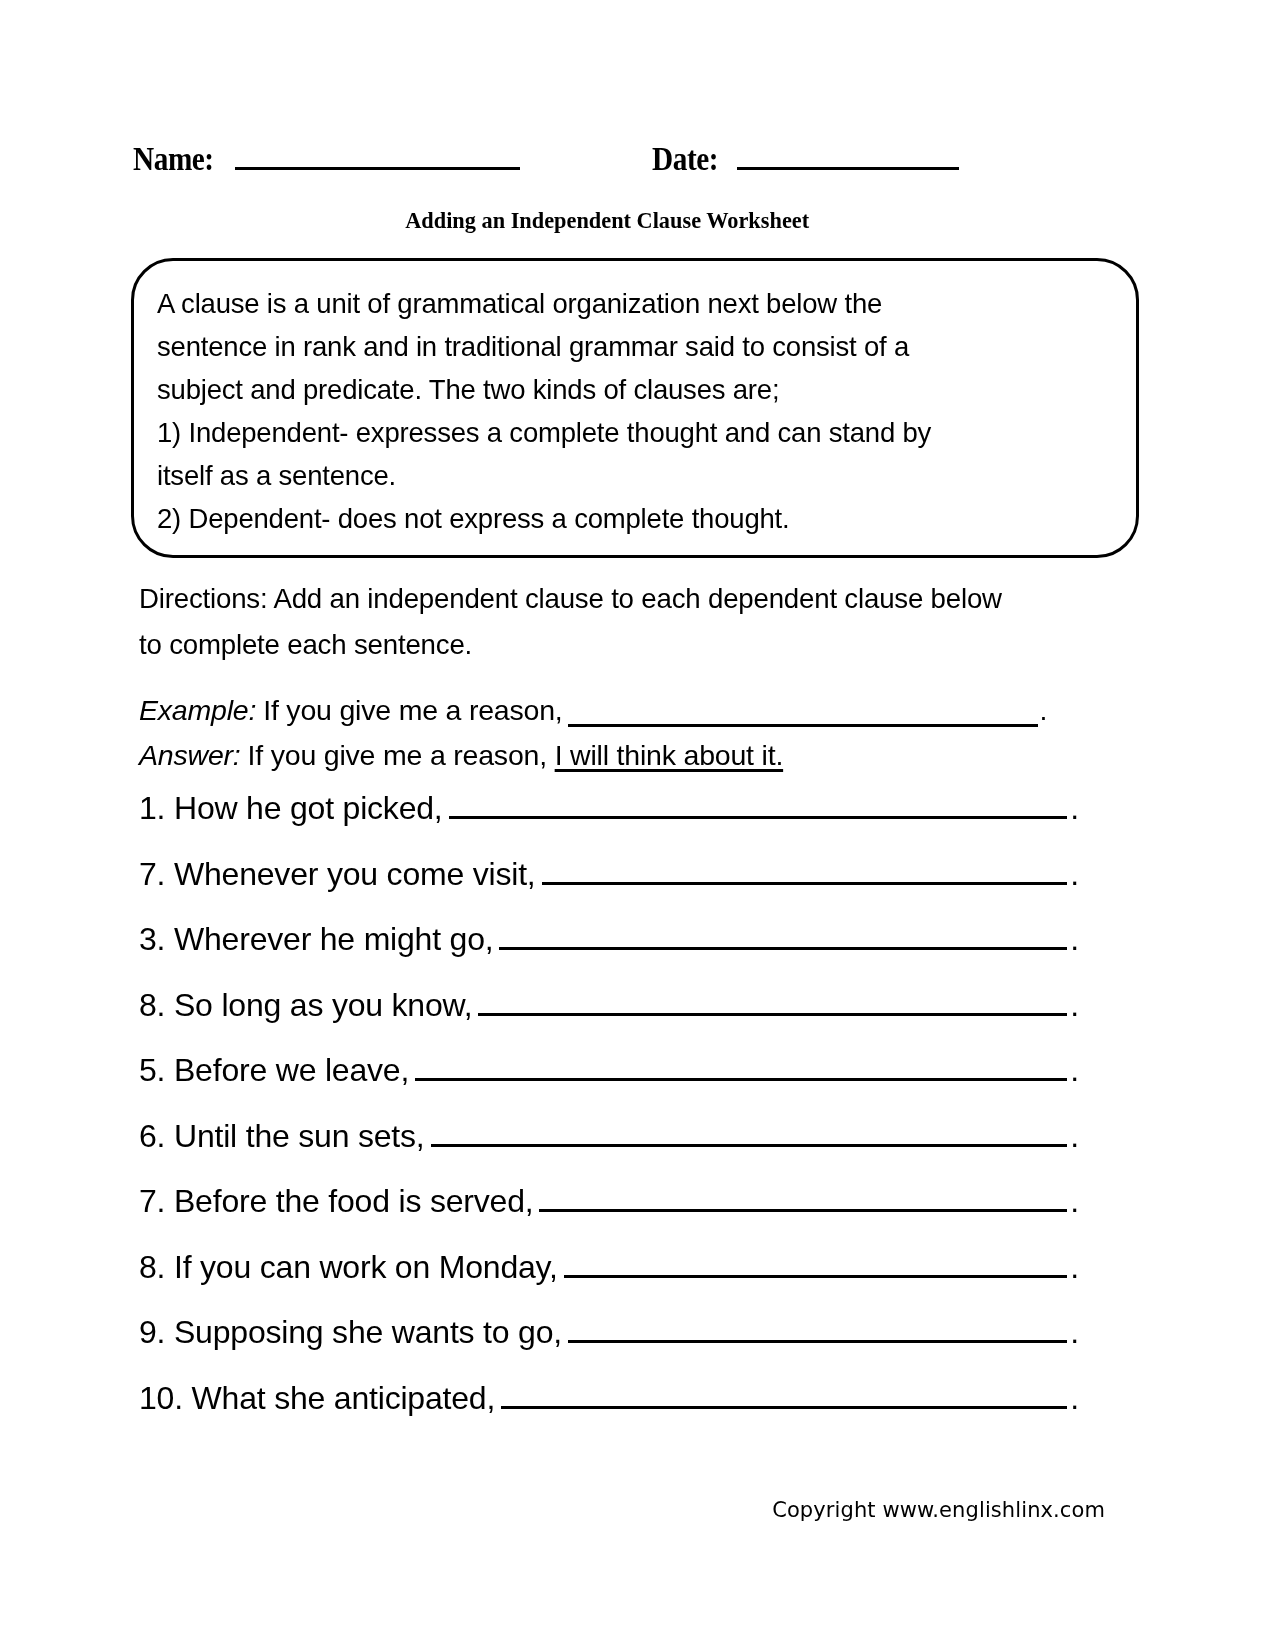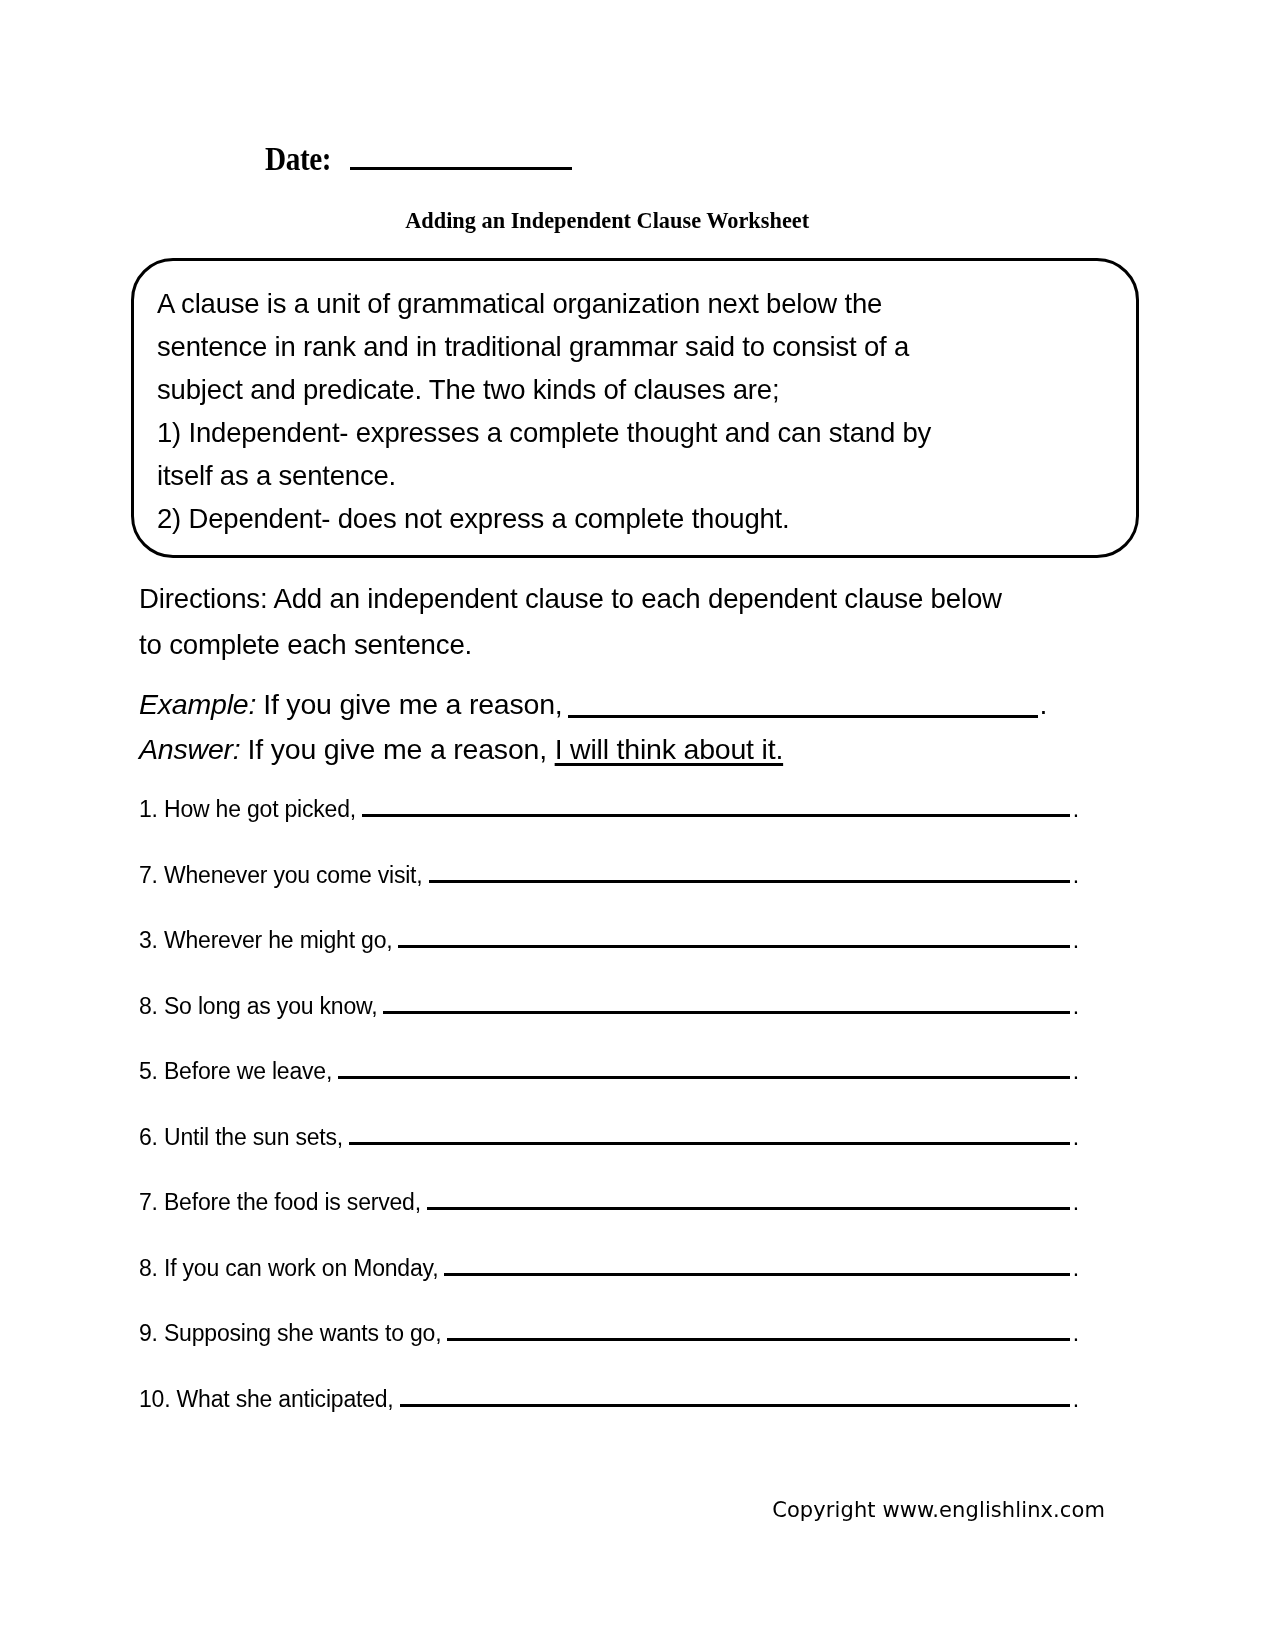--- a/index.html
+++ b/index.html
@@ -127,21 +127,21 @@
     position: absolute;
     left: 139px;
     top: 682px;
     width: 1000px;
     font-family: "Liberation Sans", sans-serif;
     font-size: 28.5px;
     letter-spacing: -0.2px;
   }
   .ex-line {
     display: flex;
-    align-items: center;
+    align-items: flex-end;
     height: 45px;
     white-space: nowrap;
   }
   .ital { font-style: italic; padding-right: 7px; }
   .ex-fill {
     flex: 0 0 auto;
     width: 470px;
     border-bottom: 3px solid #000;
     height: 24px;
     margin: 0 2px 0 5px;
@@ -152,21 +152,21 @@
     text-decoration-thickness: 3px;
   }
 
   
   .questions {
     position: absolute;
     left: 139px;
     top: 790px;
     width: 940px;
     font-family: "Liberation Sans", sans-serif;
-    font-size: 23px;
+    font-size: 32px;
     letter-spacing: -0.2px;
   }
   .q-row {
     display: flex;
     align-items: baseline;
     height: 65.5px;
     white-space: nowrap;
   }
   .q-text {
     flex: 0 0 auto;
@@ -194,20 +194,24 @@
     font-size: 21px;
     letter-spacing: 0.1px;
   }
 </style>
 </head>
 <body>
 
 <div class="page">
 
   <div class="header-row">
+    <div class="name-group">
+      <span class="hdr-label">Name:</span>
+      <span class="rule-name"></span>
+    </div>
     <div class="date-group">
       <span class="hdr-label">Date:</span>
       <span class="rule-date"></span>
     </div>
   </div>
 
   <div class="worksheet-title">
     <span>Adding an Independent Clause Worksheet</span>
   </div>
 

